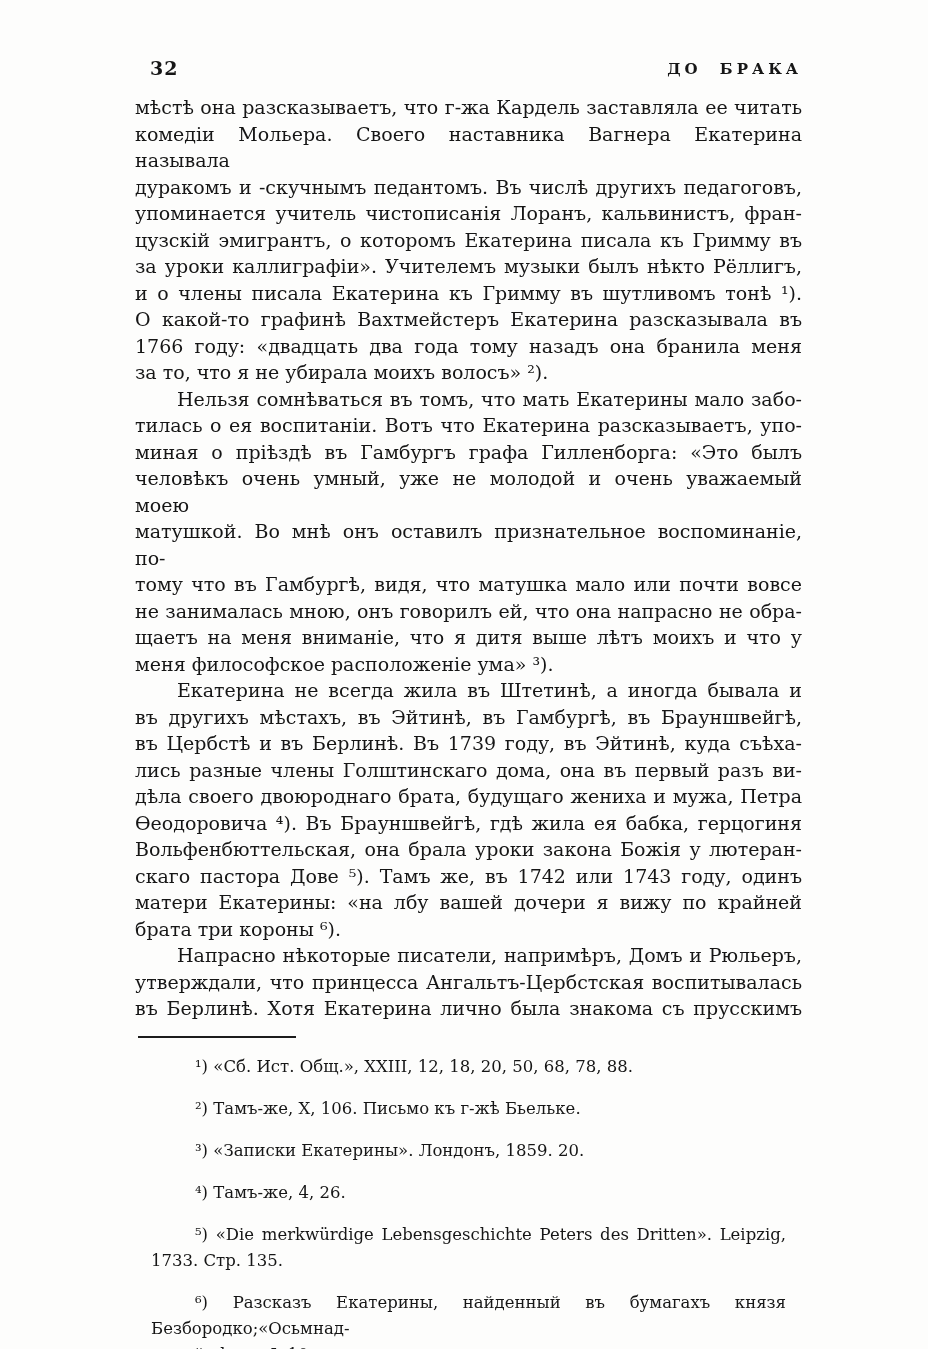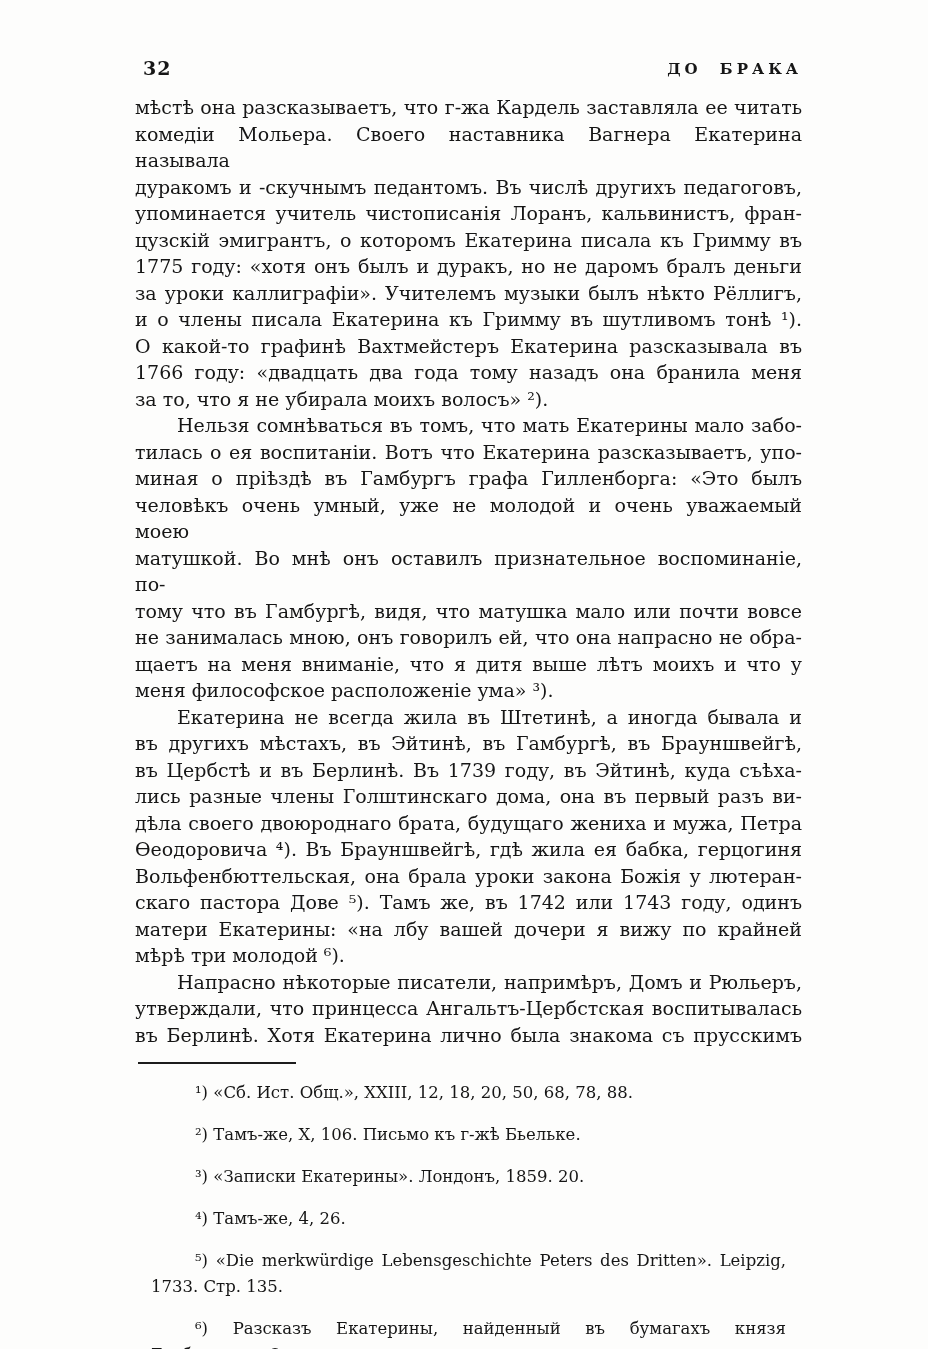--- a/index.html
+++ b/index.html
@@ -8,21 +8,21 @@
     width:928px; height:1349px;
     background:#fdfdfc;
     color:#161616;
     font-family:"DejaVu Serif","Liberation Serif",serif;
     box-sizing:border-box;
     padding:57px 126px 0 135px;
     overflow:hidden;
   }
   header.running-head { position:relative; height:24px; }
   .page-num {
-    position:absolute; left:8px; top:0;
+    position:absolute; left:15px; top:0;
     font-size:19px; font-weight:bold; letter-spacing:1px;
   }
   .running-title {
     display:block; text-align:right;
     font-size:15px; font-weight:bold;
     letter-spacing:4px; word-spacing:9px;
     padding-top:3px;
   }
   main.body-text { margin-top:13px; font-size:19px; line-height:26.5px; }
   .para { margin:0; }
@@ -48,21 +48,20 @@
     <span class="running-title">ДО БРАКА</span>
   </header>
 
   <main class="body-text" id="body-text">
       <div class="para">
         <div class="line">мѣстѣ она разсказываетъ, что г-жа Кардель заставляла ее читать</div>
         <div class="line">комедіи Мольера. Своего наставника Вагнера Екатерина называла</div>
         <div class="line">дуракомъ и -скучнымъ педантомъ. Въ числѣ другихъ педагоговъ,</div>
         <div class="line">упоминается учитель чистописанія Лоранъ, кальвинистъ, фран-</div>
         <div class="line">цузскій эмигрантъ, о которомъ Екатерина писала къ Гримму въ</div>
-        <div class="line">1775 году: «хотя онъ былъ и дуракъ, но не даромъ бралъ деньги</div>
         <div class="line">за уроки каллиграфіи». Учителемъ музыки былъ нѣкто Рёллигъ,</div>
         <div class="line">и о члены писала Екатерина къ Гримму въ шутливомъ тонѣ ¹).</div>
         <div class="line">О какой-то графинѣ Вахтмейстеръ Екатерина разсказывала въ</div>
         <div class="line">1766 году: «двадцать два года тому назадъ она бранила меня</div>
         <div class="line last">за то, что я не убирала моихъ волосъ» ²).</div>
       </div>
       <div class="para indent">
         <div class="line">Нельзя сомнѣваться въ томъ, что мать Екатерины мало забо-</div>
         <div class="line">тилась о ея воспитаніи. Вотъ что Екатерина разсказываетъ, упо-</div>
         <div class="line">миная о пріѣздѣ въ Гамбургъ графа Гилленборга: «Это былъ</div>
@@ -76,21 +75,21 @@
       <div class="para indent">
         <div class="line">Екатерина не всегда жила въ Штетинѣ, а иногда бывала и</div>
         <div class="line">въ другихъ мѣстахъ, въ Эйтинѣ, въ Гамбургѣ, въ Брауншвейгѣ,</div>
         <div class="line">въ Цербстѣ и въ Берлинѣ. Въ 1739 году, въ Эйтинѣ, куда съѣха-</div>
         <div class="line">лись разные члены Голштинскаго дома, она въ первый разъ ви-</div>
         <div class="line">дѣла своего двоюроднаго брата, будущаго жениха и мужа, Петра</div>
         <div class="line">Ѳеодоровича ⁴). Въ Брауншвейгѣ, гдѣ жила ея бабка, герцогиня</div>
         <div class="line">Вольфенбюттельская, она брала уроки закона Божія у лютеран-</div>
         <div class="line">скаго пастора Дове ⁵). Тамъ же, въ 1742 или 1743 году, одинъ</div>
         <div class="line">матери Екатерины: «на лбу вашей дочери я вижу по крайней</div>
-        <div class="line last">мѣрѣ три молодой ⁶).</div>
+        <div class="line last">брата три короны ⁶).</div>
       </div>
       <div class="para indent">
         <div class="line">Напрасно нѣкоторые писатели, напримѣръ, Домъ и Рюльеръ,</div>
         <div class="line">утверждали, что принцесса Ангальтъ-Цербстская воспитывалась</div>
         <div class="line">въ Берлинѣ. Хотя Екатерина лично была знакома съ прусскимъ</div>
       </div>
     </main>
 
   <div class="fn-rule"></div>
 

